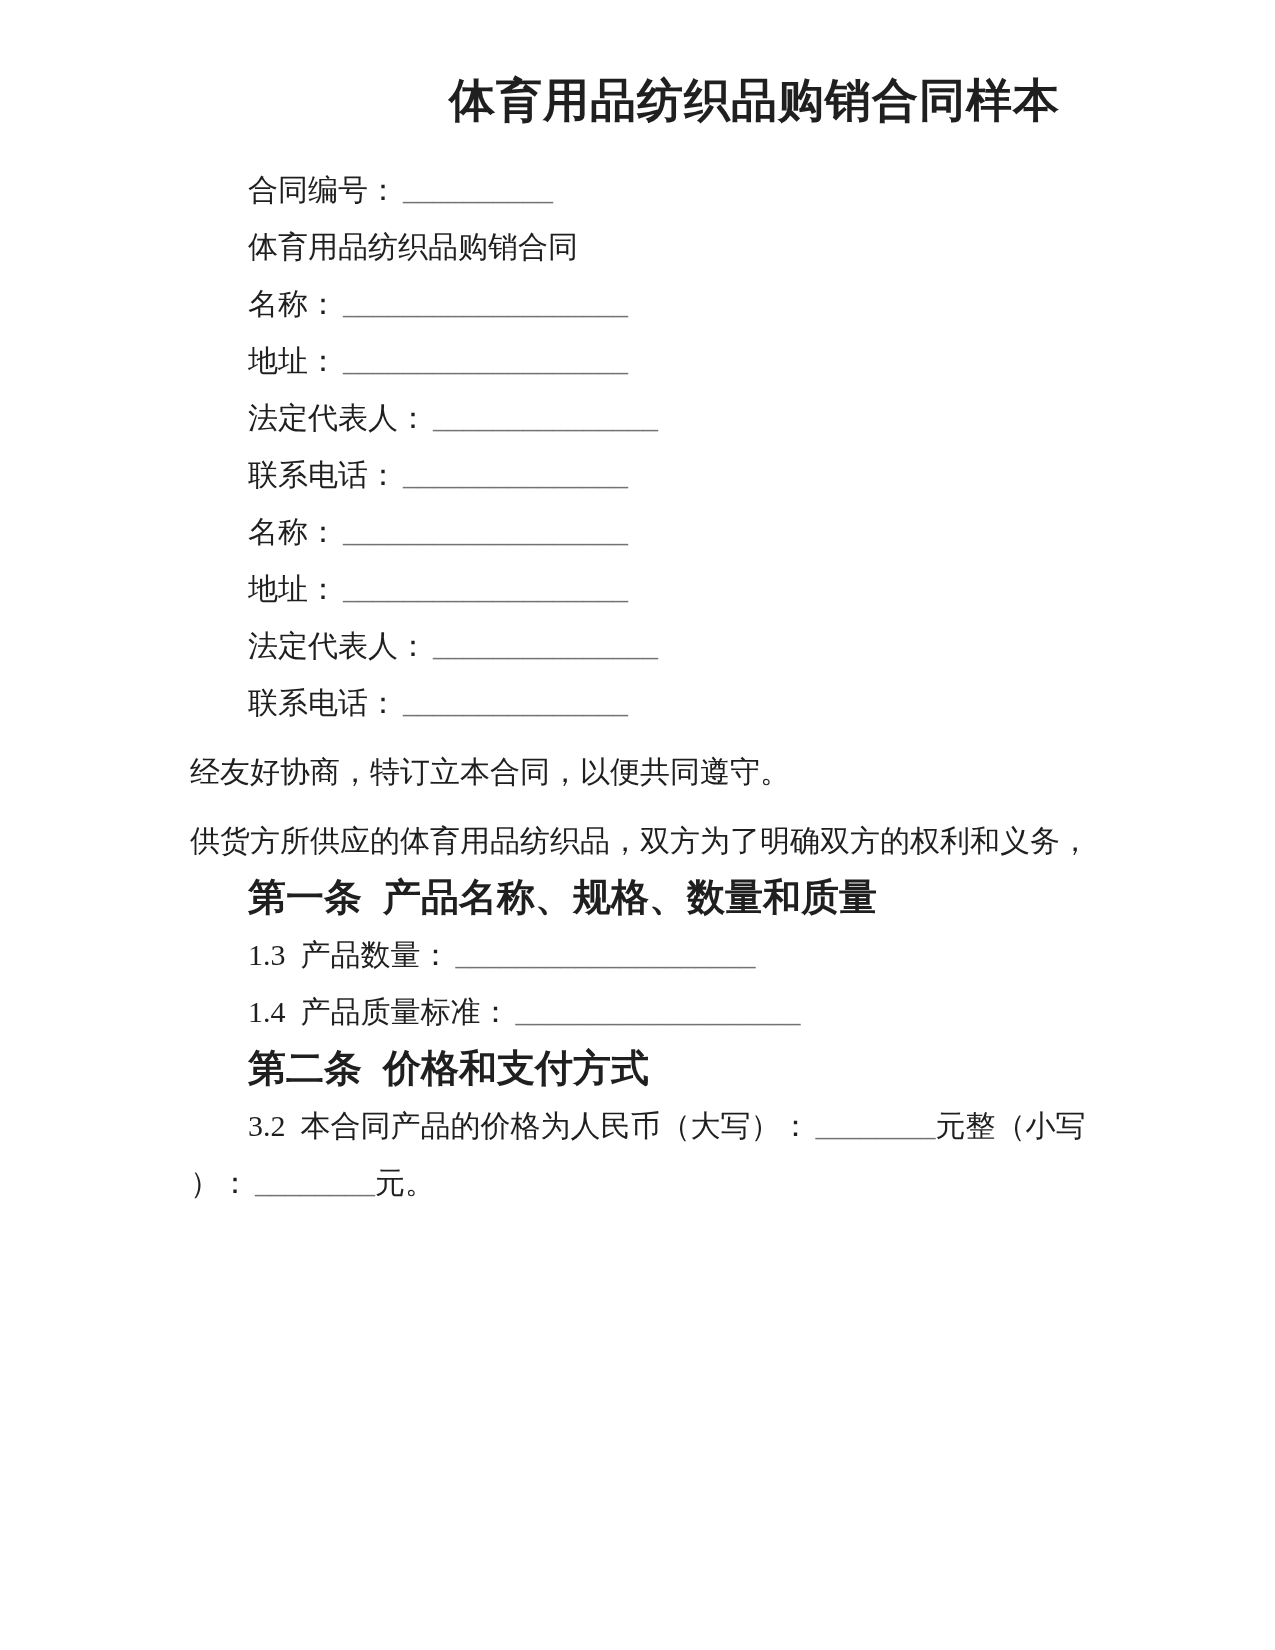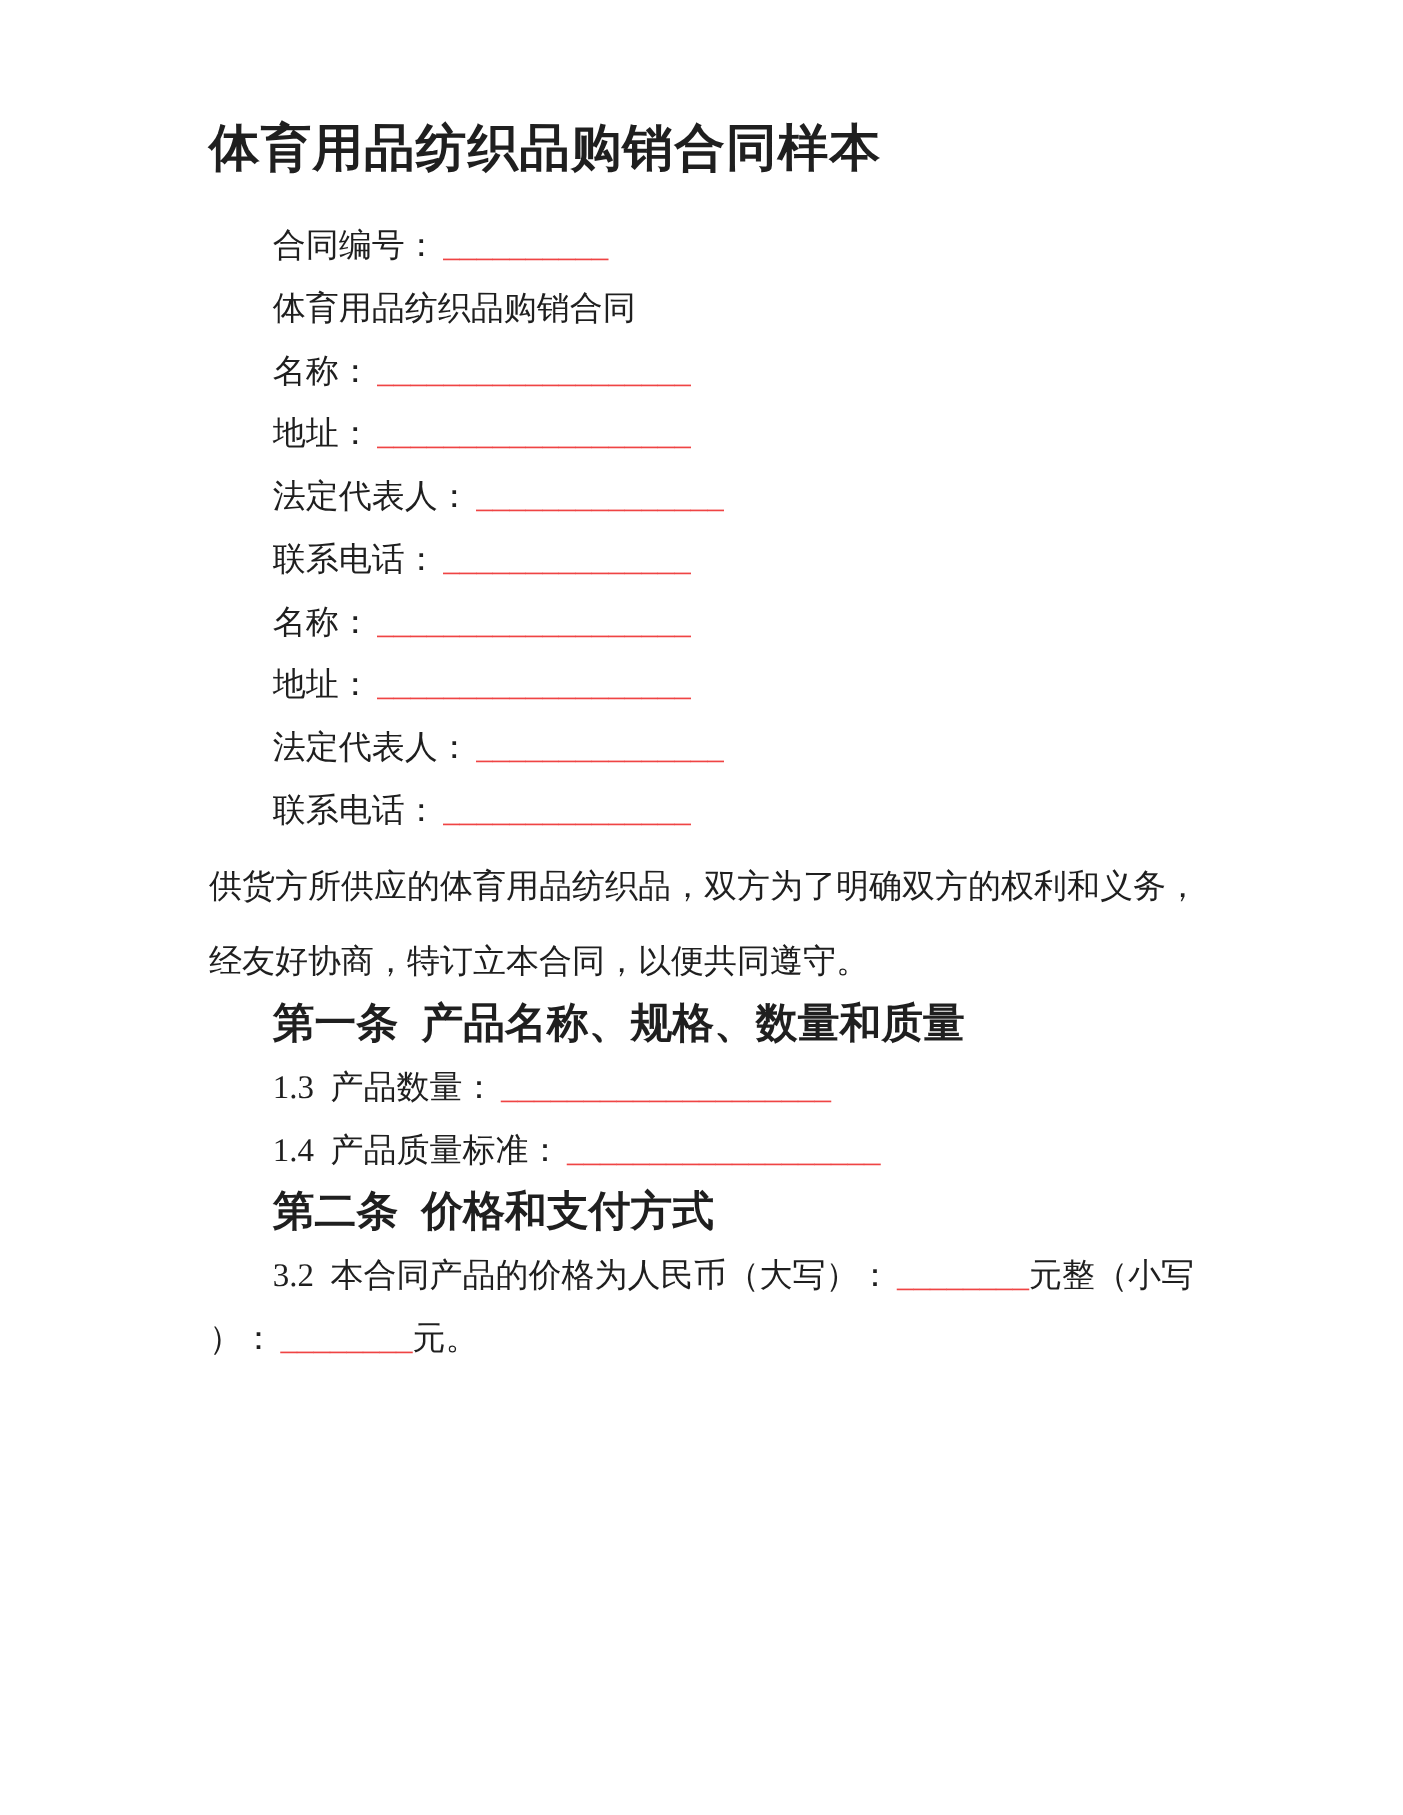--- a/index.html
+++ b/index.html
@@ -14,25 +14,25 @@
     font-family: "Liberation Serif", "DejaVu Serif", serif;
     color: #1f1f1f;
   }
   .doc {
     box-sizing: border-box;
     width: 1275px;
     height: 1650px;
     padding: 0 215px 0 190px;
   }
   .title {
-    margin-top: 106px;
+    margin-top: 72px;
     font-size: 46px;
     line-height: 58px;
     font-weight: bold;
-    text-align: left;
+    text-align: right;
     letter-spacing: 1px;
     white-space: pre;
   }
   .body-block {
     margin-top: 31px;
     font-size: 30px;
   }
   .line {
     line-height: 57px;
     white-space: pre;
@@ -40,21 +40,21 @@
   .ind {
     padding-left: 58px;
   }
   .h {
     font-family: "Liberation Sans", "DejaVu Sans", sans-serif;
     font-weight: bold;
     font-size: 38px;
   }
   .blank {
     margin-left: 5px;
-    color: #ef4444;
+    color: #737373;
     letter-spacing: 0;
   }
   .lbl, .txt {
     color: #1f1f1f;
     margin-top: 12px;
   }
 </style>
 </head>
 <body>
 
@@ -70,22 +70,22 @@
 
     <div class="line ind"><span class="lbl">名称：</span><span class="blank">___________________</span></div>
     <div class="line ind"><span class="lbl">地址：</span><span class="blank">___________________</span></div>
     <div class="line ind"><span class="lbl">法定代表人：</span><span class="blank">_______________</span></div>
     <div class="line ind"><span class="lbl">联系电话：</span><span class="blank">_______________</span></div>
     <div class="line ind"><span class="lbl">名称：</span><span class="blank">___________________</span></div>
     <div class="line ind"><span class="lbl">地址：</span><span class="blank">___________________</span></div>
     <div class="line ind"><span class="lbl">法定代表人：</span><span class="blank">_______________</span></div>
     <div class="line ind"><span class="lbl">联系电话：</span><span class="blank">_______________</span></div>
 
+    <div class="line txt">经友好协商，特订立本合同，以便共同遵守。</div>
     <div class="line txt">供货方所供应的体育用品纺织品，双方为了明确双方的权利和义务，</div>
-    <div class="line txt">经友好协商，特订立本合同，以便共同遵守。</div>
 
     <div class="line ind h">第一条  产品名称、规格、数量和质量</div>
 
     <div class="line ind"><span class="lbl">1.3  产品数量：</span><span class="blank">____________________</span></div>
     <div class="line ind"><span class="lbl">1.4  产品质量标准：</span><span class="blank">___________________</span></div>
 
     <div class="line ind h">第二条  价格和支付方式</div>
 
     <div class="line ind"><span class="txt">3.2  本合同产品的价格为人民币（大写）：</span><span class="blank">________</span><span class="txt">元整（小写</span></div>
     <div class="line"><span class="txt">）：</span><span class="blank">________</span><span class="txt">元。</span></div>

